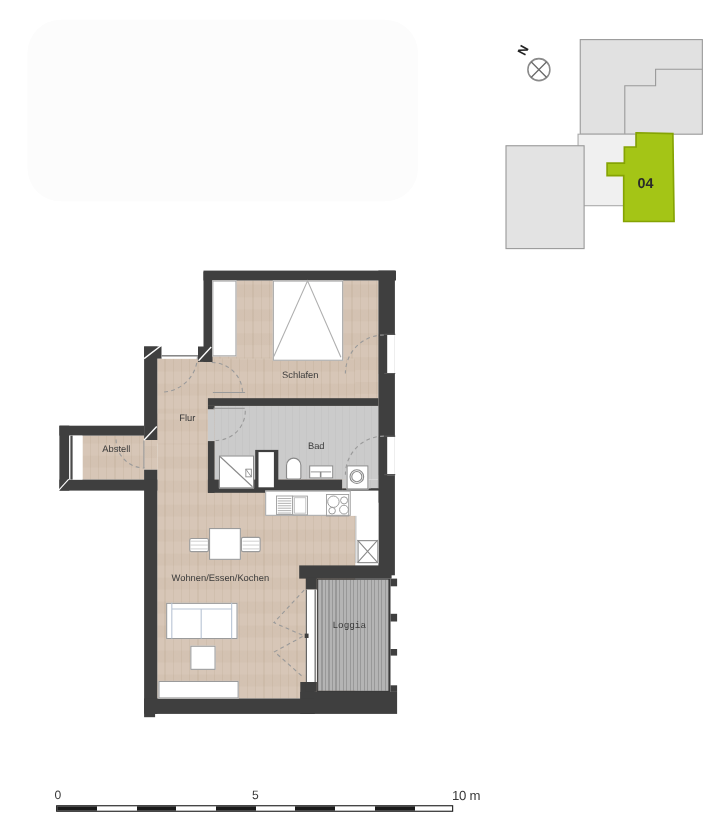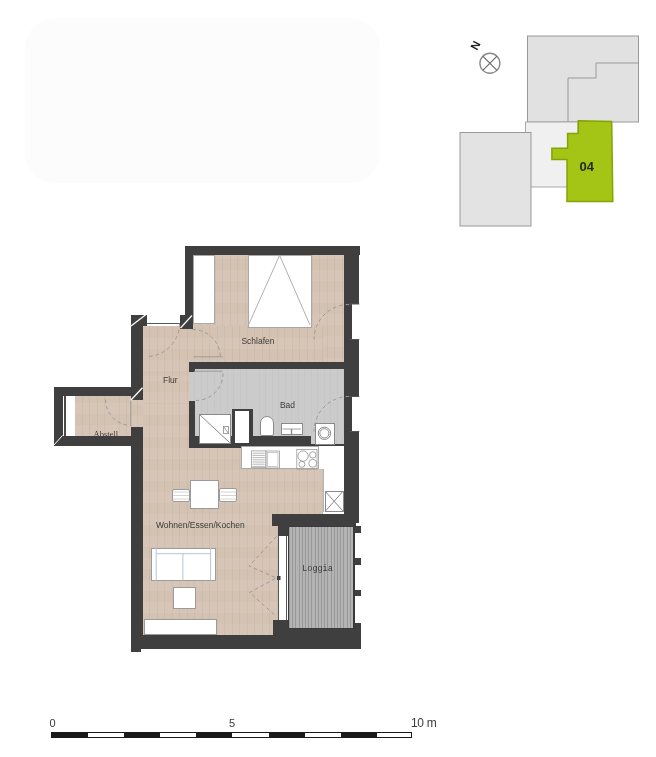--- a/index.html
+++ b/index.html
@@ -146,24 +146,24 @@
   <path d="M130.8 400.5 V425.5" stroke="#9a9a9a" stroke-width="1"></path>
 
   <path d="M131 400 L142.5 387.8" stroke="#fff" stroke-width="1.3"></path>
   <path d="M131 326 L146 314.5" stroke="#fff" stroke-width="1.3"></path>
   <path d="M53.5 445.5 L62.5 435.5" stroke="#fff" stroke-width="1"></path>
   <path d="M180.5 328 L192 315.5" stroke="#fff" stroke-width="1.2"></path>
 
   <path d="M349.3 304 H359.3 M349.3 339.5 H359.3 M349.3 396.5 H359.3 M349.3 431.5 H359.3" stroke="#555" stroke-width="1"></path>
 </svg>
 
-<div class="lbl" style="left:258px;top:340.5px;transform:translate(-50%,-50%);">Schlafen</div>
+<div class="lbl" style="left:273px;top:340.5px;transform:translate(-50%,-50%);">Schlafen</div>
 <div class="lbl" style="left:170.3px;top:380px;transform:translate(-50%,-50%);">Flur</div>
 <div class="lbl" style="left:287.5px;top:404.5px;transform:translate(-50%,-50%);">Bad</div>
-<div class="lbl" style="left:105.8px;top:434px;transform:translate(-50%,-50%);font-family:Liberation Serif, serif;">Abstell</div>
+<div class="lbl" style="left:105.8px;top:408px;transform:translate(-50%,-50%);">Abstell</div>
 <div class="lbl" style="left:200.3px;top:525.2px;transform:translate(-50%,-50%);">Wohnen/Essen/Kochen</div>
 <div class="lbl" style="left:317.5px;top:569px;transform:translate(-50%,-50%);font-family:Liberation Mono, monospace;">Loggia</div>
 
 <svg class="abs" style="left:440px;top:20px;" width="216" height="220" viewBox="440 20 216 220">
 
   <rect x="527.5" y="36" width="111" height="86" fill="#e1e1e1" stroke="#999" stroke-width="1"></rect>
   <path d="M638.5 63 H596 V78 H568 V122" stroke="#999" stroke-width="1" fill="none"></path>
 
   <rect x="525.5" y="122" width="52.5" height="65" fill="#f0f0f0" stroke="#aaa" stroke-width="1"></rect>
 

